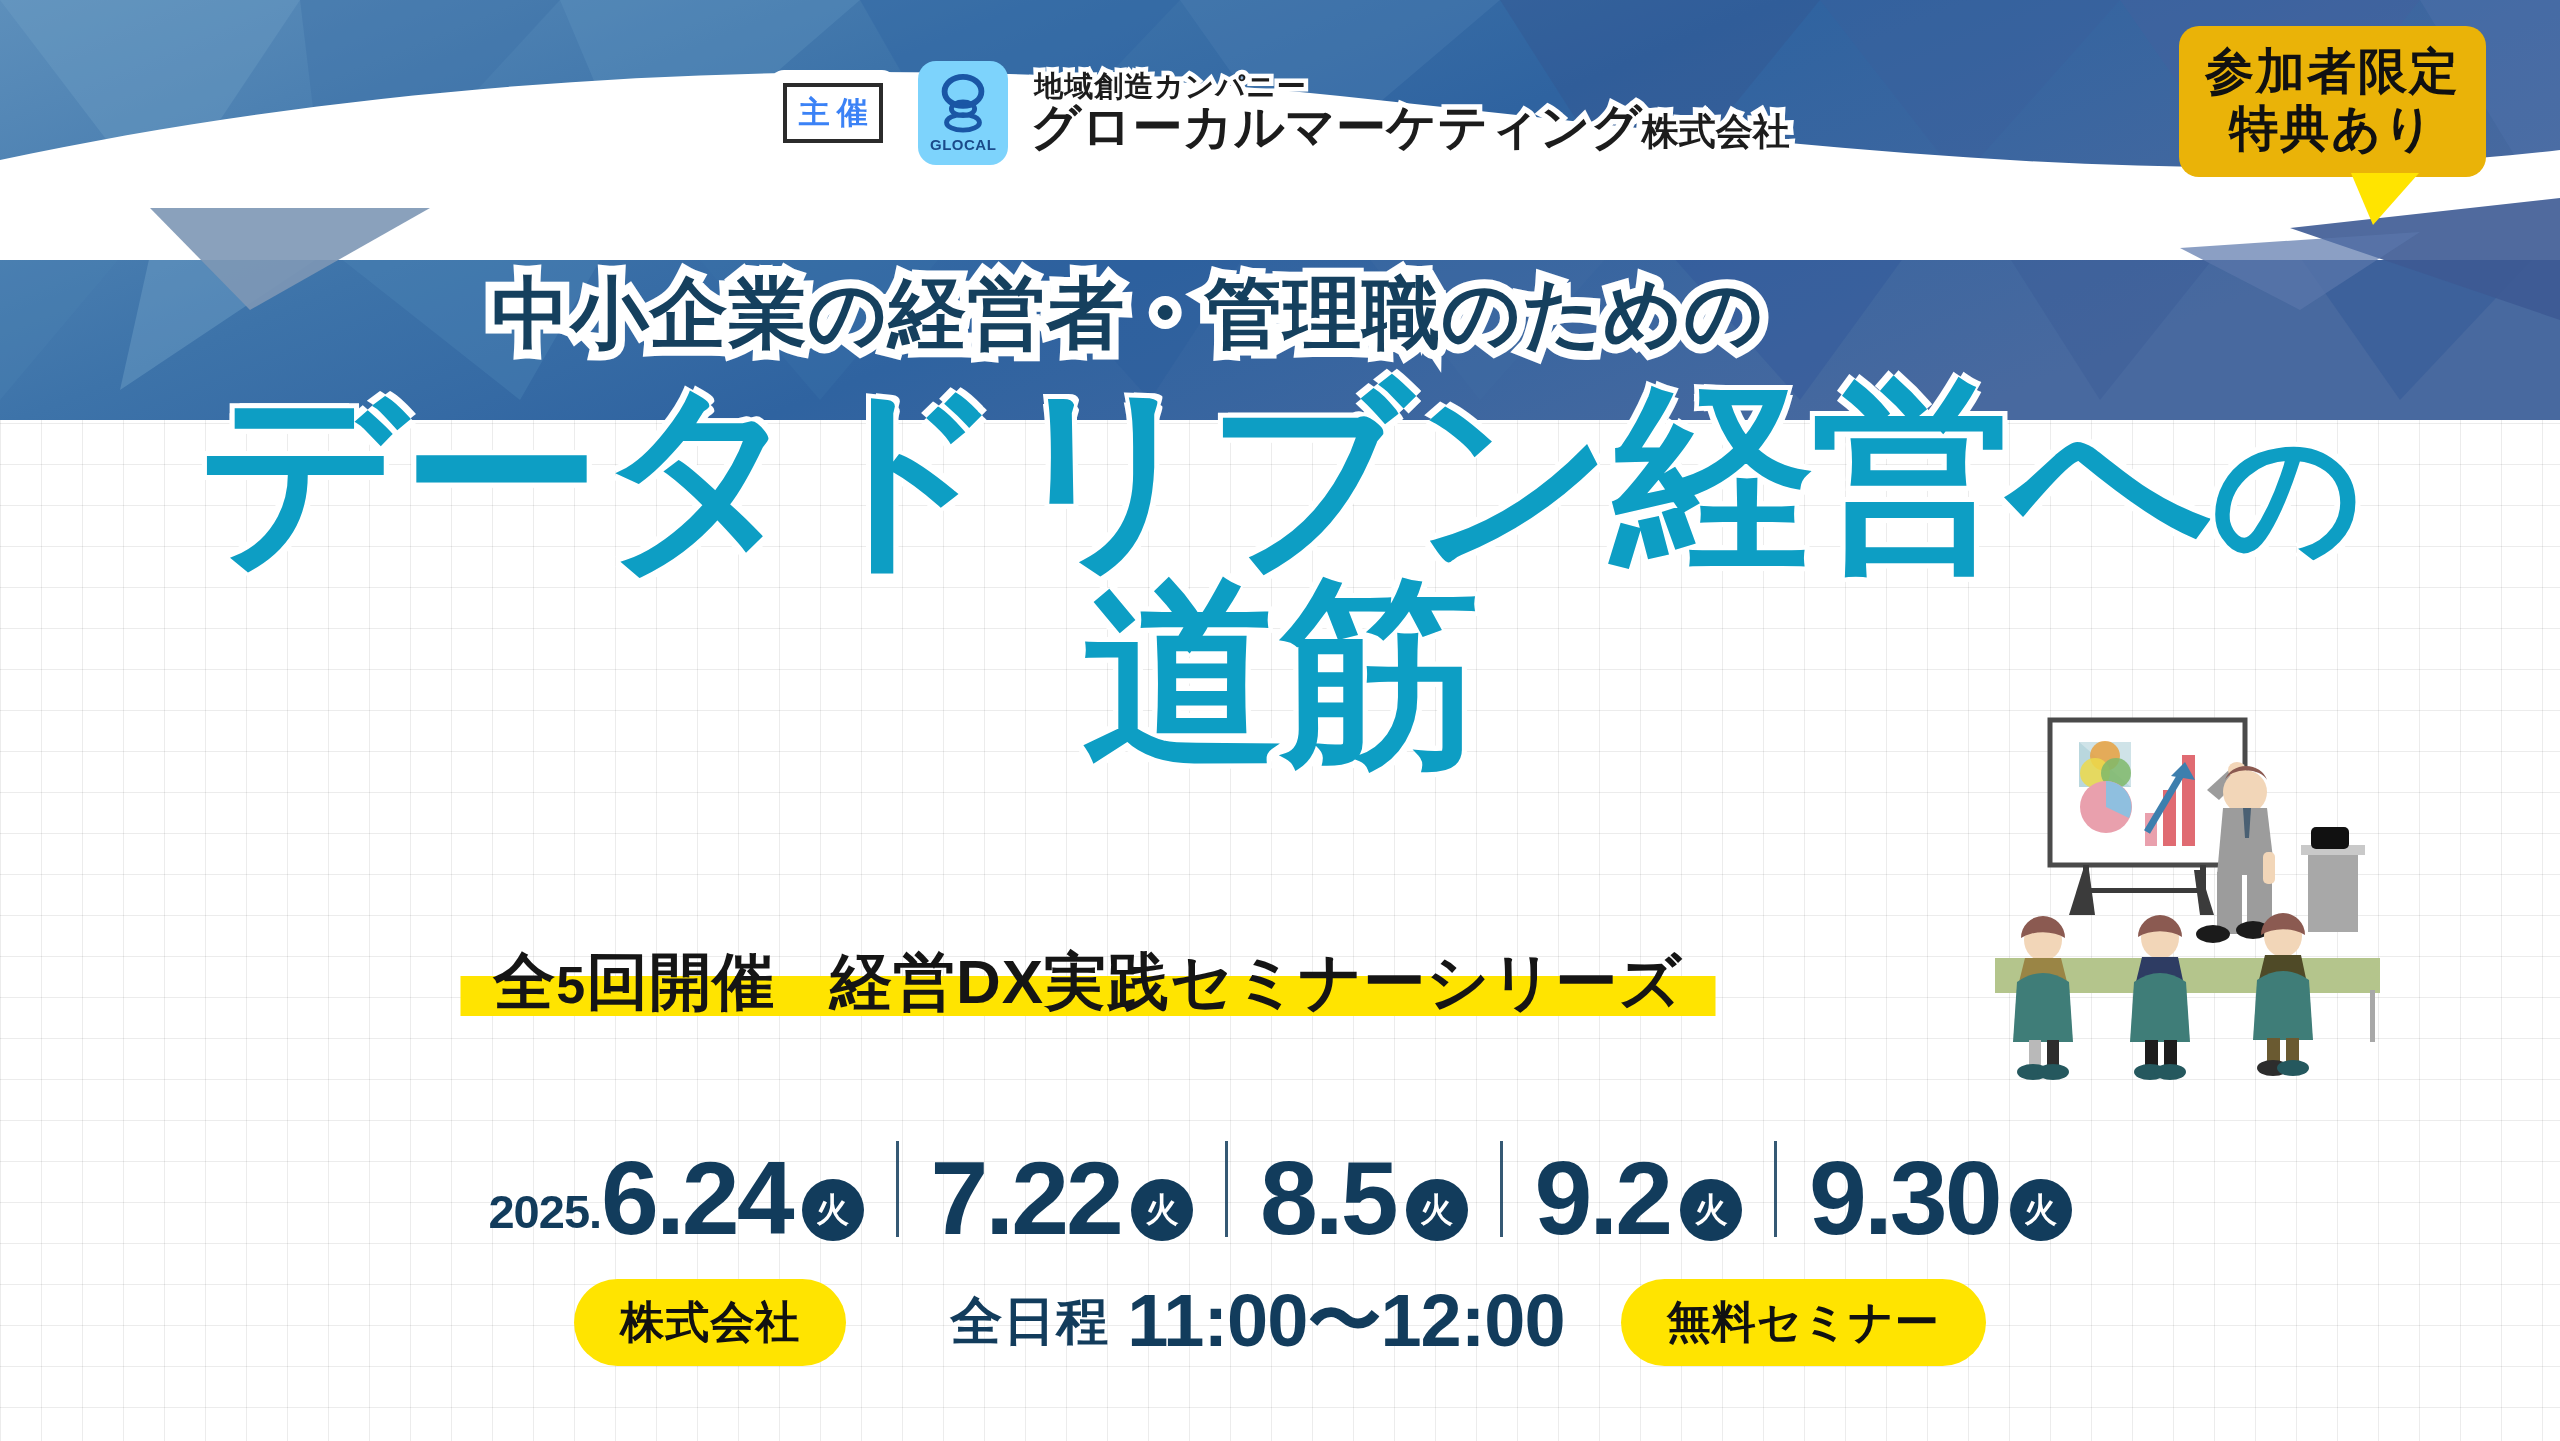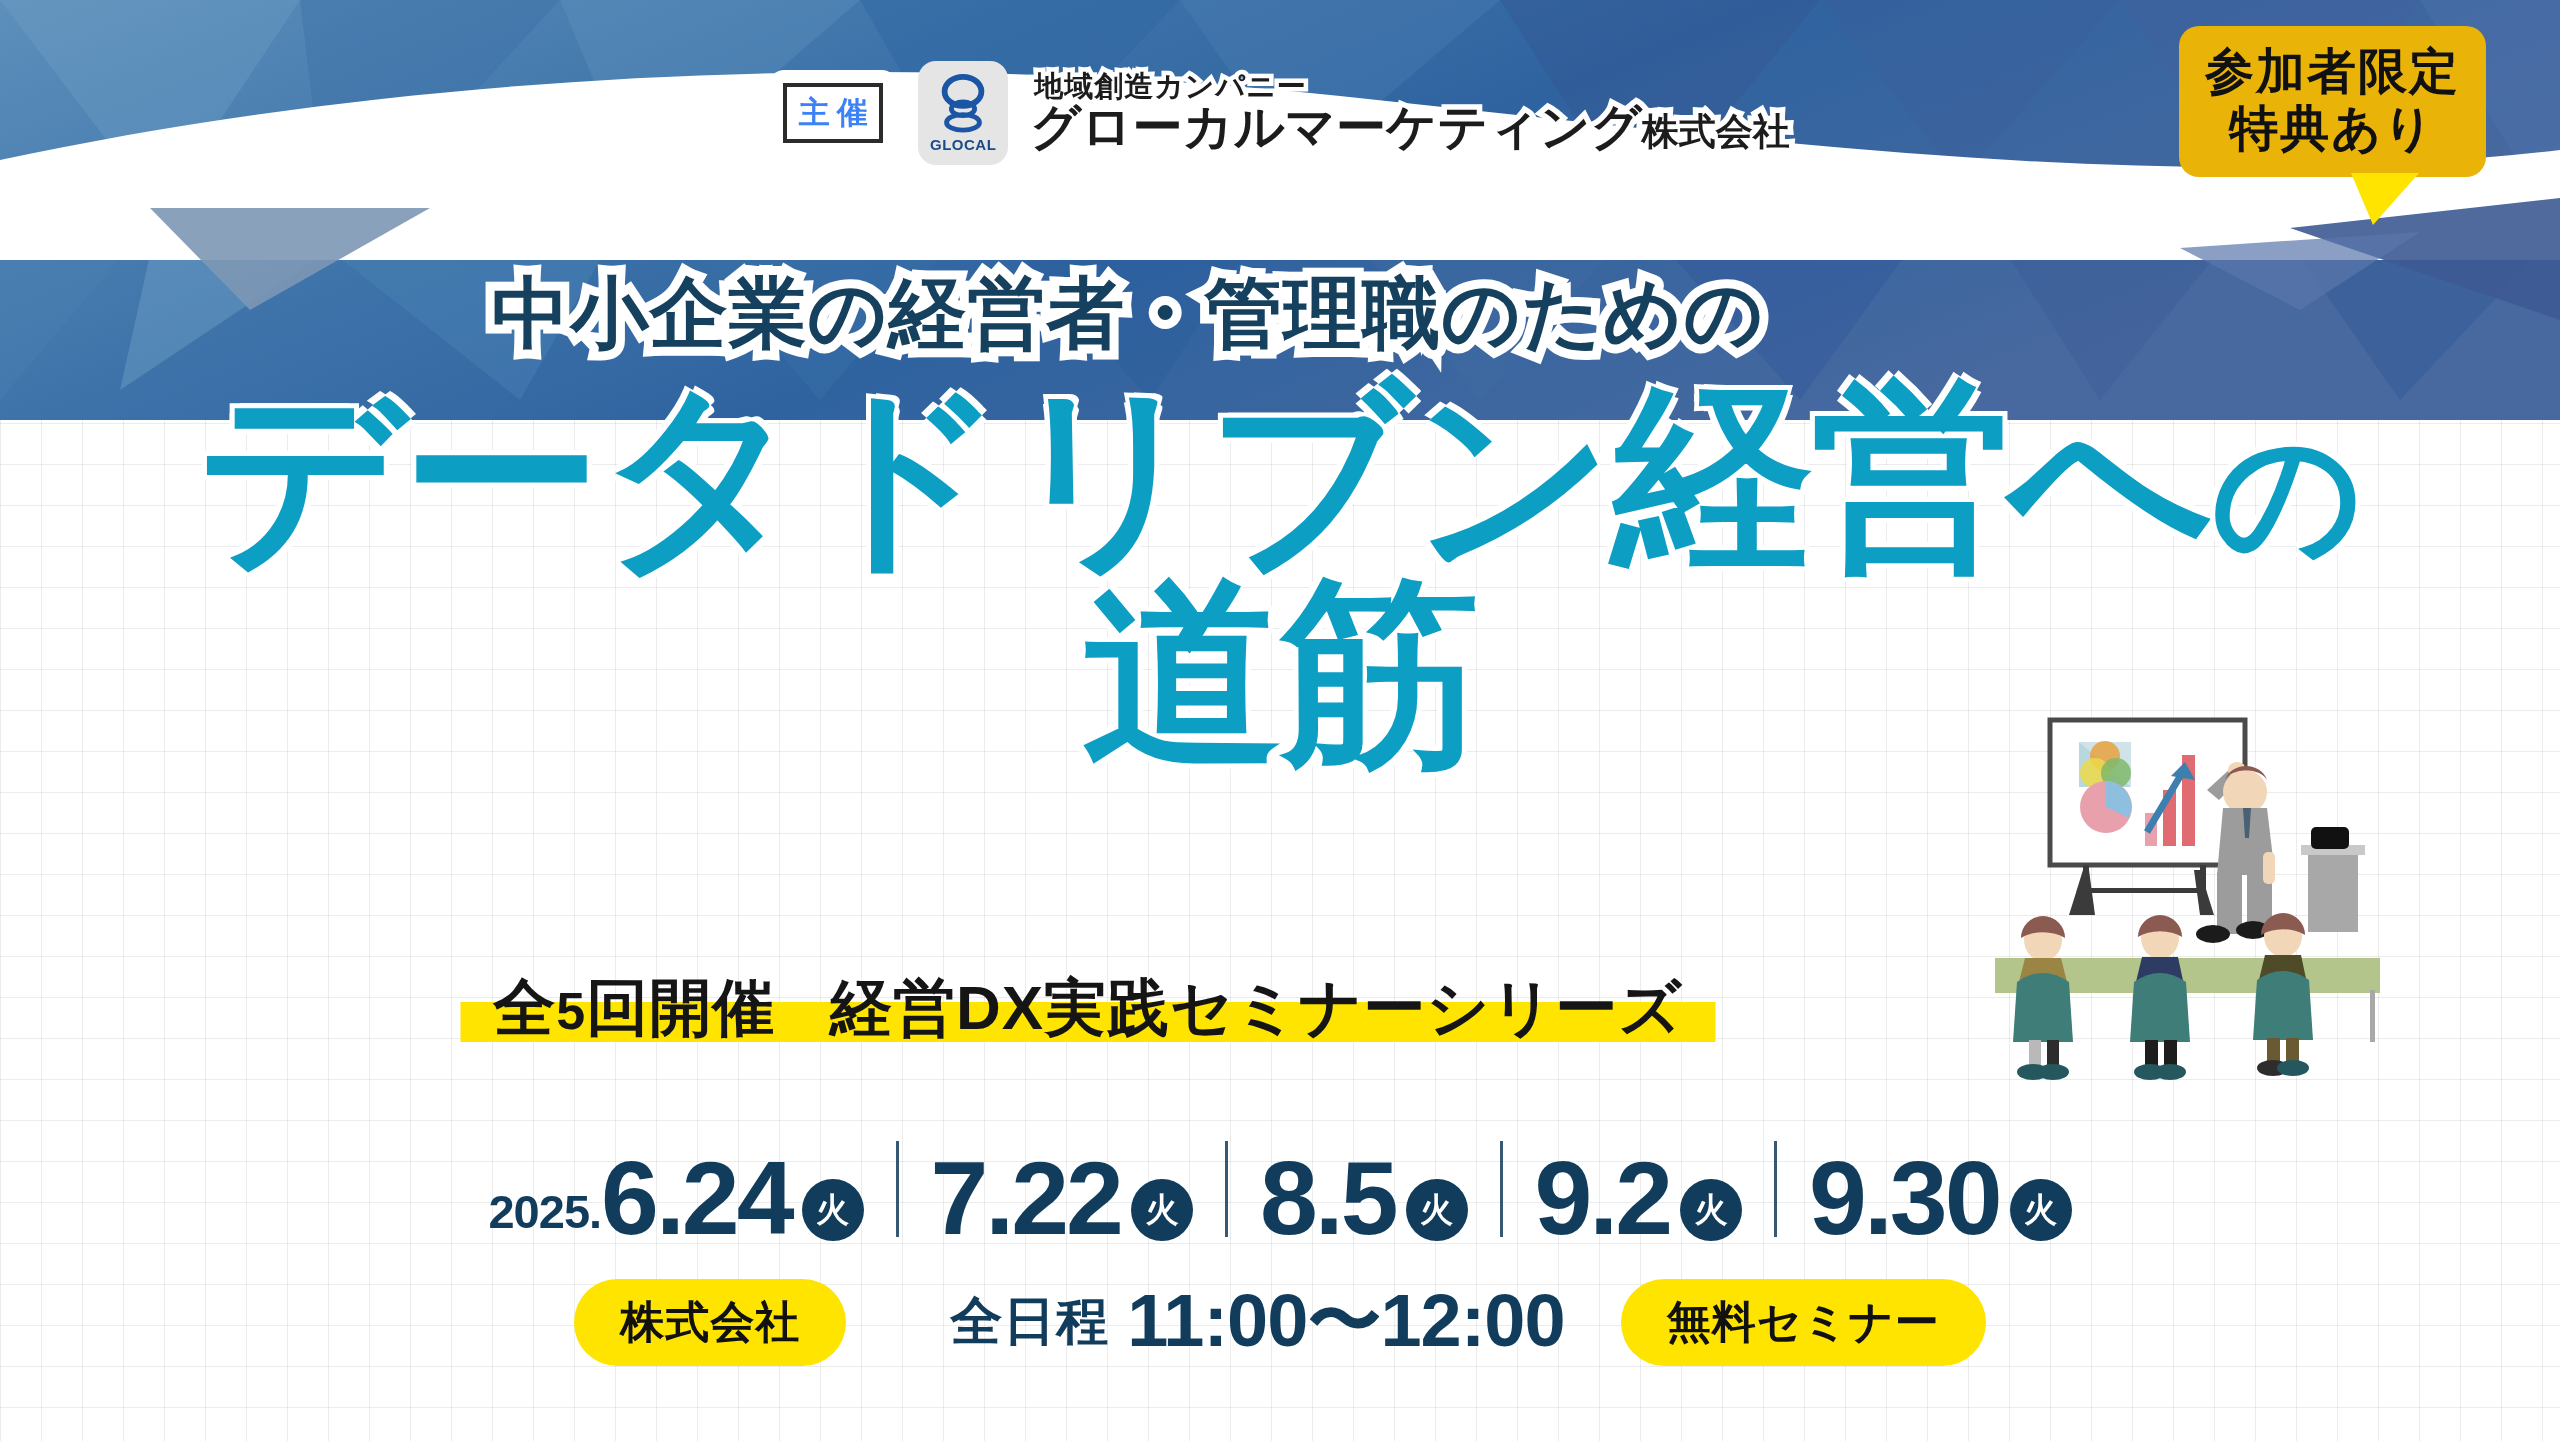--- a/index.html
+++ b/index.html
@@ -47,21 +47,21 @@
     width:126px;height:86px;background:#fff;border-radius:14px;
     display:flex;align-items:center;justify-content:center;
   }
   .host-badge .inner{
     width:100px;height:60px;border:4px solid #2b2b2b;
     display:flex;align-items:center;justify-content:center;
     font-size:31px;font-weight:700;color:#3b82f6;letter-spacing:7px;
     padding-left:7px;box-sizing:border-box;
   }
   .glocal-logo{
-    width:90px;height:104px;background:#e5e5e5;border-radius:18px;
+    width:90px;height:104px;background:#7dd3fc;border-radius:18px;
     display:flex;flex-direction:column;align-items:center;justify-content:center;
     gap:2px;
   }
   .glocal-logo .mark{width:62px;height:62px;}
   .glocal-logo .word{
     font-size:15px;font-weight:700;color:#1a4a8a;letter-spacing:.5px;
   }
   .host-names{
     display:flex;flex-direction:column;justify-content:center;gap:0px;
   }
@@ -115,21 +115,21 @@
     text-shadow:
       0 0 0 #fff,
       -5px -5px 0 #ffffff, 5px -5px 0 #ffffff,
       -5px 5px 0 #ffffff, 5px 5px 0 #ffffff;
   }
   .mt-line .sm{font-size:148px;}
   .mt-line2{margin-top:6px;}
 
   
   .series-line{
-    position:absolute;left:0;top:965px;width:2176px;text-align:center;z-index:30;
+    position:absolute;left:0;top:939px;width:2176px;text-align:center;z-index:30;
     height:86px;
   }
   .series-hl{
     position:absolute;left:50%;transform:translateX(-50%);
     top:37px;width:1255px;height:40px;background:#FFE400;z-index:-1;
   }
   .series-text{
     position:relative;display:inline-block;
     font-size:62px;font-weight:900;color:#151515;letter-spacing:1px;
     white-space:nowrap;line-height:86px;

